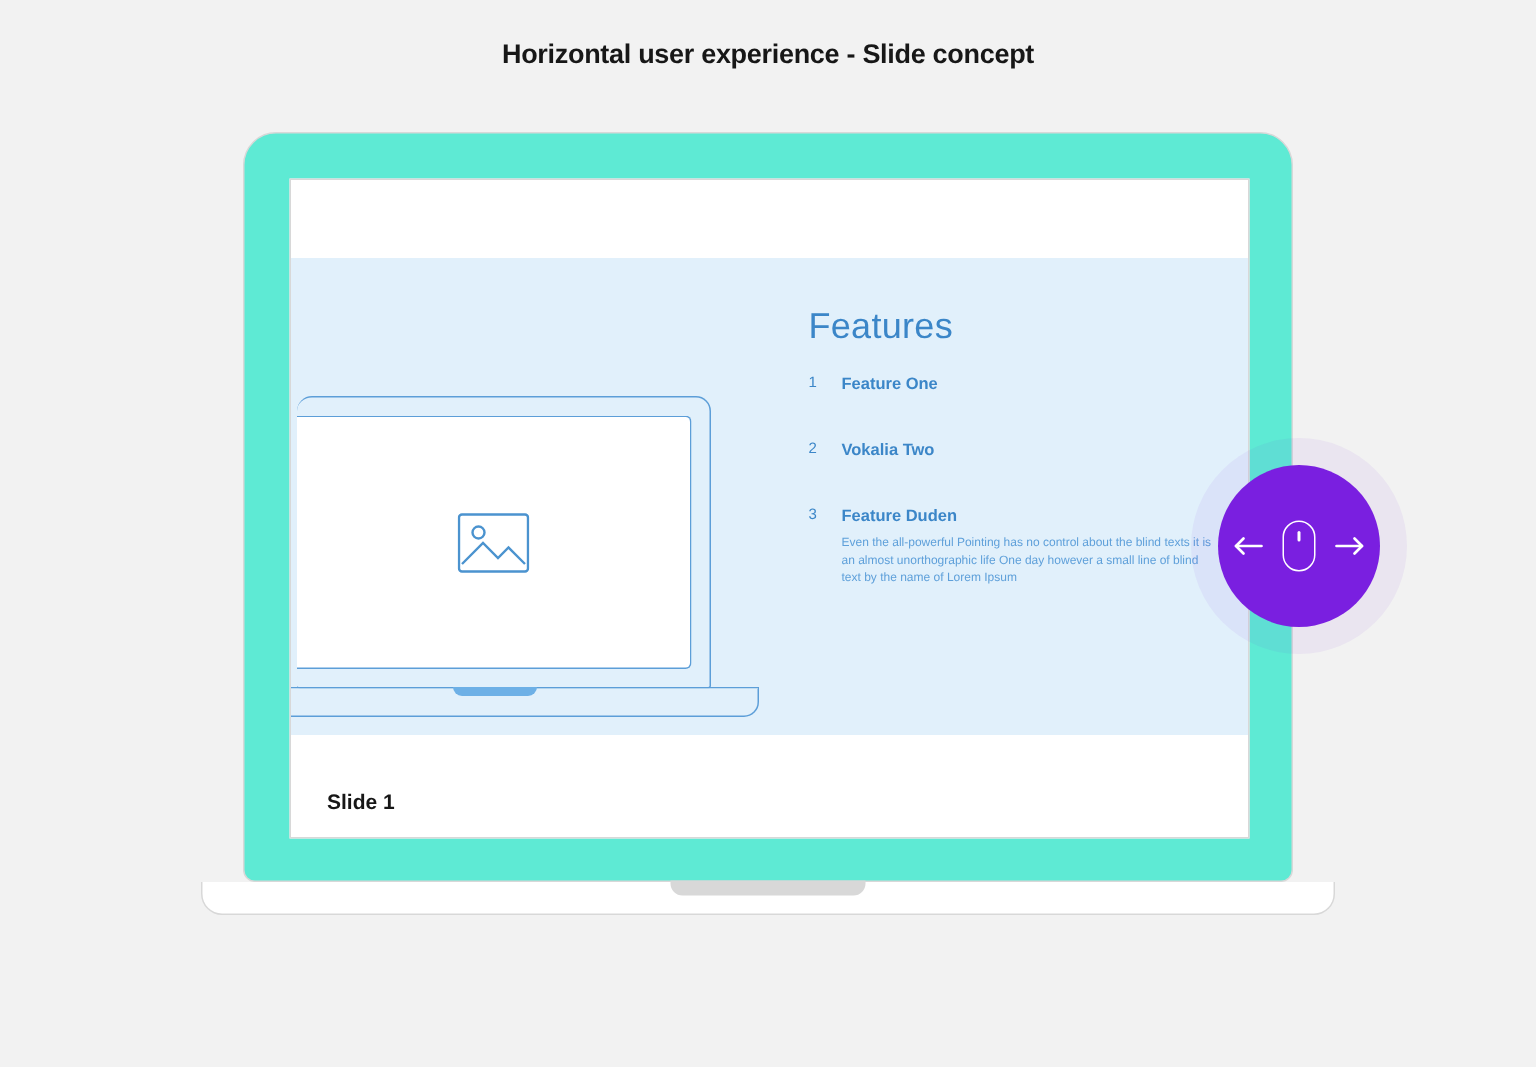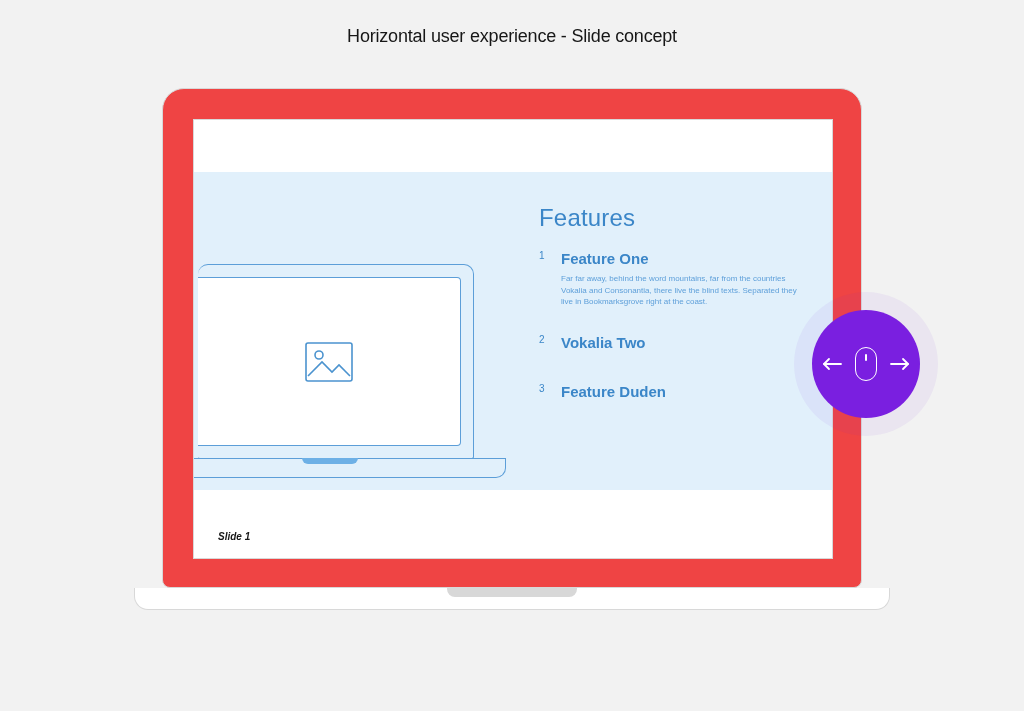--- a/index.html
+++ b/index.html
@@ -10,36 +10,36 @@
     position: relative;
     overflow: hidden;
   }
 
   .page-title {
     position: absolute;
     top: 26px;
     left: 0; right: 0;
     text-align: center;
     font-size: 18px;
-    font-weight: 400;
+    font-weight: 700;
     color: #171717;
     letter-spacing: -0.2px;
   }
 
   
   .laptop {
     position: absolute;
     left: 162px;
     top: 88px;
     width: 700px;
   }
   .laptop-body {
     width: 700px;
     height: 500px;
-    background: #ef4444;
+    background: #5eead4;
     border: 1px solid #d8d8d8;
     border-radius: 22px 22px 8px 8px;
     padding: 30px;
     position: relative;
   }
   .laptop-base {
     position: absolute;
     bottom: -22px;
     left: -28px;
     width: 756px;
@@ -157,39 +157,38 @@
   }
   .feat .num {
     width: 10px;
     font-size: 10px;
     color: #3b86c8;
     line-height: 1.2;
     flex: none;
   }
   .feat .body { flex: 1; }
   .feat .ttl {
-    font-size: 15px;
+    font-size: 11px;
     font-weight: 700;
     color: #3b86c8;
     margin-bottom: 6px;
   }
   .feat .desc {
     font-size: 8px;
     line-height: 1.45;
     color: #5fa0da;
   }
 
   .slide-label {
     position: absolute;
     left: 24px;
     bottom: 16px;
-    font-size: 10px;
+    font-size: 14px;
     font-weight: 800;
     color: #171717;
-    font-style: italic;
   }
 
   
   .badge {
     position: absolute;
     left: 812px;
     top: 310px;
     width: 108px;
     height: 108px;
     border-radius: 50%;
@@ -247,35 +246,35 @@
           <div class="illus-touch"></div>
         </div>
 
         <div class="tcol">
           <h2>Features</h2>
 
           <div class="feat">
             <div class="num">1</div>
             <div class="body">
               <div class="ttl">Feature One</div>
-              <div class="desc">Far far away, behind the word mountains, far from the countries Vokalia and Consonantia, there live the blind texts. Separated they live in Bookmarksgrove right at the coast.</div>
             </div>
           </div>
 
           <div class="feat">
             <div class="num">2</div>
             <div class="body">
               <div class="ttl">Vokalia Two</div>
             </div>
           </div>
 
           <div class="feat">
             <div class="num">3</div>
             <div class="body">
               <div class="ttl">Feature Duden</div>
+              <div class="desc">Even the all-powerful Pointing has no control about the blind texts it is an almost unorthographic life One day however a small line of blind text by the name of Lorem Ipsum</div>
             </div>
           </div>
         </div>
 
       </div>
 
       <div class="slide-label">Slide 1</div>
     </div>
   </div>
   <div class="laptop-base">

